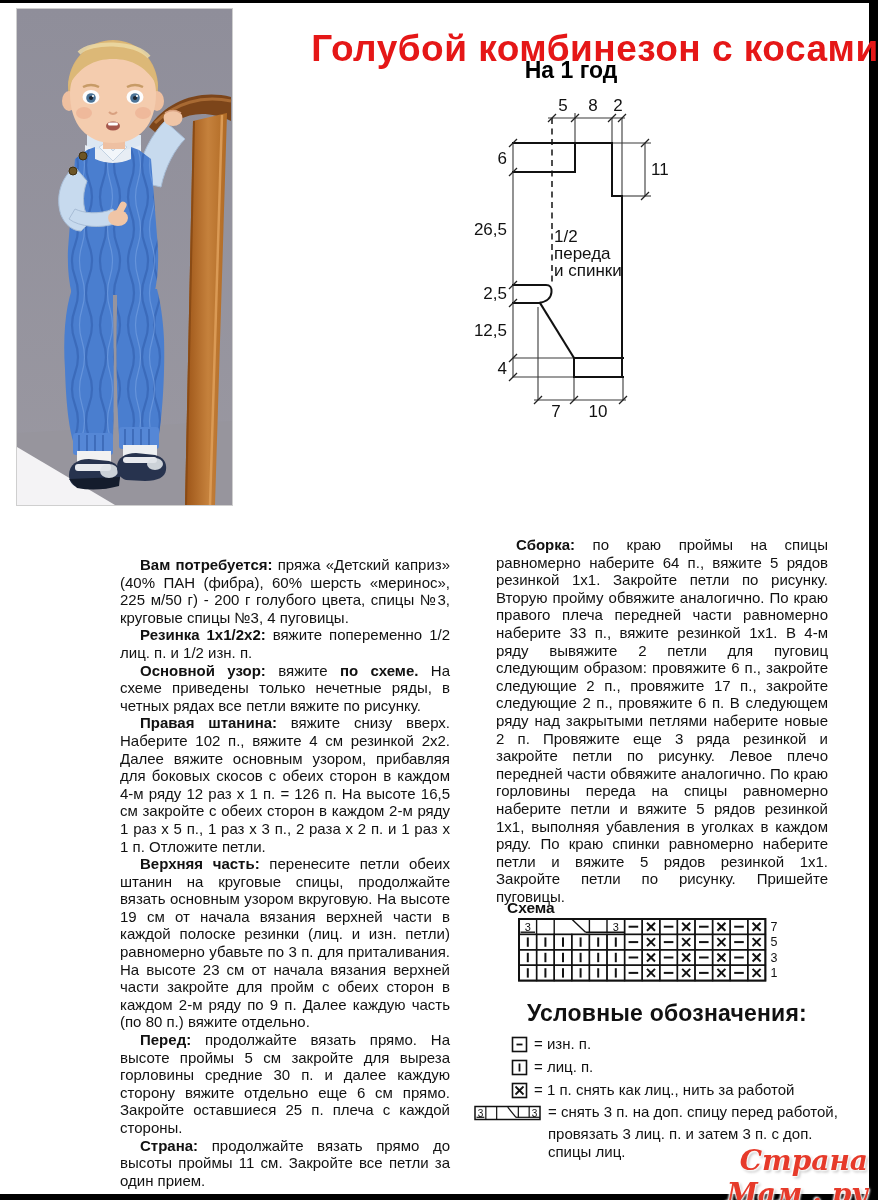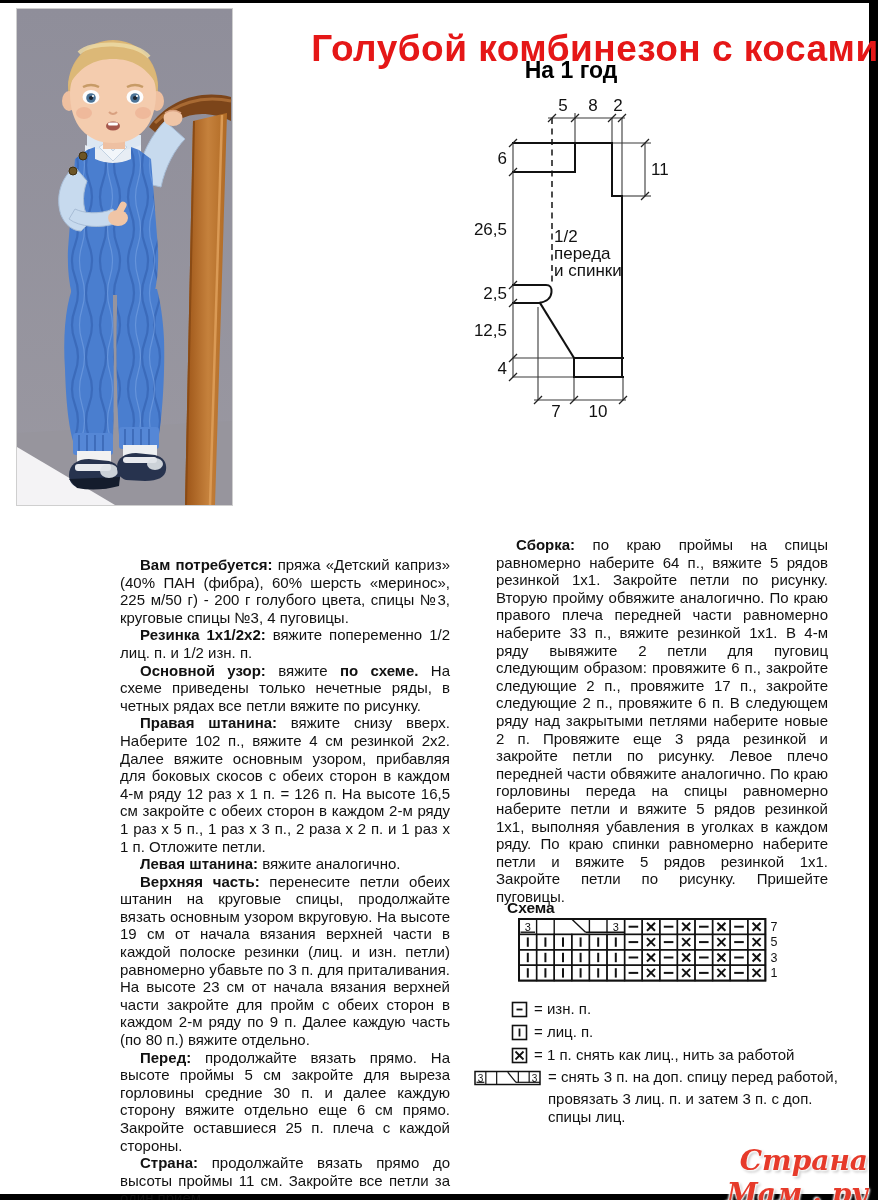--- a/index.html
+++ b/index.html
@@ -235,21 +235,20 @@
       <text x="99" y="174">переда</text>
       <text x="99" y="191">и спинки</text>
     </svg>
   </div>
 
   <div class="col col-left">
       <p class="para"><b>Вам потребуется:</b> пряжа «Детский каприз» (40% ПАН (фибра), 60% шерсть «меринос», 225 м/50 г) - 200 г голубого цвета, спицы №3, круговые спицы №3, 4 пуговицы.</p>
       <p class="para"><b>Резинка 1х1/2х2:</b> вяжите попеременно 1/2 лиц. п. и 1/2 изн. п.</p>
       <p class="para"><b>Основной узор:</b> вяжите <b>по схеме.</b> На схеме приведены только нечетные ряды, в четных рядах все петли вяжите по рисунку.</p>
       <p class="para"><b>Правая штанина:</b> вяжите снизу вверх. Наберите 102 п., вяжите 4 см резинкой 2х2. Далее вяжите основным узором, прибавляя для боковых скосов с обеих сторон в каждом 4-м ряду 12 раз х 1 п. = 126 п. На высоте 16,5 см закройте с обеих сторон в каждом 2-м ряду 1 раз х 5 п., 1 раз х 3 п., 2 раза х 2 п. и 1 раз х 1 п. Отложите петли.</p>
-      <p class="para"><b>Левая штанина:</b> вяжите аналогично.</p>
       <p class="para"><b>Верхняя часть:</b> перенесите петли обеих штанин на круговые спицы, продолжайте вязать основным узором вкруговую. На высоте 19 см от начала вязания верхней части в каждой полоске резинки (лиц. и изн. петли) равномерно убавьте по 3 п. для приталивания. На высоте 23 см от начала вязания верхней части закройте для пройм с обеих сторон в каждом 2-м ряду по 9 п. Далее каждую часть (по 80 п.) вяжите отдельно.</p>
       <p class="para"><b>Перед:</b> продолжайте вязать прямо. На высоте проймы 5 см закройте для выреза горловины средние 30 п. и далее каждую сторону вяжите отдельно еще 6 см прямо. Закройте оставшиеся 25 п. плеча с каждой стороны.</p>
       <p class="para"><b>Страна:</b> продолжайте вязать прямо до высоты проймы 11 см. Закройте все петли за один прием.</p>
     </div>
   <div class="col col-right">
       <p class="para"><b>Сборка:</b> по краю проймы на спицы равномерно наберите 64 п., вяжите 5 рядов резинкой 1х1. Закройте петли по рисунку. Вторую пройму обвяжите аналогично. По краю правого плеча передней части равномерно наберите 33 п., вяжите резинкой 1х1. В 4-м ряду вывяжите 2 петли для пуговиц следующим образом: провяжите 6 п., закройте следующие 2 п., провяжите 17 п., закройте следующие 2 п., провяжите 6 п. В следующем ряду над закрытыми петлями наберите новые 2 п. Провяжите еще 3 ряда резинкой и закройте петли по рисунку. Левое плечо передней части обвяжите аналогично. По краю горловины переда на спицы равномерно наберите петли и вяжите 5 рядов резинкой 1х1, выполняя убавления в уголках в каждом ряду. По краю спинки равномерно наберите петли и вяжите 5 рядов резинкой 1х1. Закройте петли по рисунку. Пришейте пуговицы.</p>
     </div>
 
   <div class="schema-heading">Схема</div>
   <div class="chart" id="chart"><svg width="269.40000000000003" height="65.6" viewBox="0 0 269.40000000000003 65.6">
@@ -380,20 +379,21 @@
         <rect x="212.19999999999996" y="47.2" width="17.6" height="15.4" stroke="#111" stroke-width="1.4" fill="none"></rect>
         <line x1="216.19999999999996" y1="54.900000000000006" x2="225.79999999999995" y2="54.900000000000006" stroke="#111" stroke-width="2" fill="none"></line>
         <rect x="229.79999999999995" y="47.2" width="17.6" height="15.4" stroke="#111" stroke-width="1.4" fill="none"></rect>
         <line x1="234.59999999999997" y1="50.900000000000006" x2="242.59999999999997" y2="58.900000000000006" stroke="#111" stroke-width="2" fill="none"></line>
         <line x1="234.59999999999997" y1="58.900000000000006" x2="242.59999999999997" y2="50.900000000000006" stroke="#111" stroke-width="2" fill="none"></line>
         <text x="252.40000000000003" y="59.1" font-size="12.5" fill="#111">1</text>
         <rect x="1" y="1" width="246.40000000000003" height="61.6" stroke="#111" stroke-width="2" fill="none"></rect>
       </svg></div>
 
   <div class="legend">
+    <div class="legend-heading">Условные обозначения:</div>
     <div id="legend-items">
         <div class="legend-item"><span class="li-sym"><svg width="17" height="17" viewBox="0 0 17 17">
               <rect x="1.5" y="1.5" width="14" height="14" stroke="#111" stroke-width="1.6" fill="none"></rect>
               <line x1="5.5" y1="8.5" x2="11.5" y2="8.5" stroke="#111" stroke-width="1.8" fill="none"></line>
             </svg></span><span class="li-text">= изн. п.</span></div>
         <div class="legend-item"><span class="li-sym"><svg width="17" height="17" viewBox="0 0 17 17">
               <rect x="1.5" y="1.5" width="14" height="14" stroke="#111" stroke-width="1.6" fill="none"></rect>
               <line x1="8.5" y1="4.5" x2="8.5" y2="12.5" stroke="#111" stroke-width="1.8" fill="none"></line>
             </svg></span><span class="li-text">= лиц. п.</span></div>
         <div class="legend-item"><span class="li-sym"><svg width="17" height="17" viewBox="0 0 17 17">

